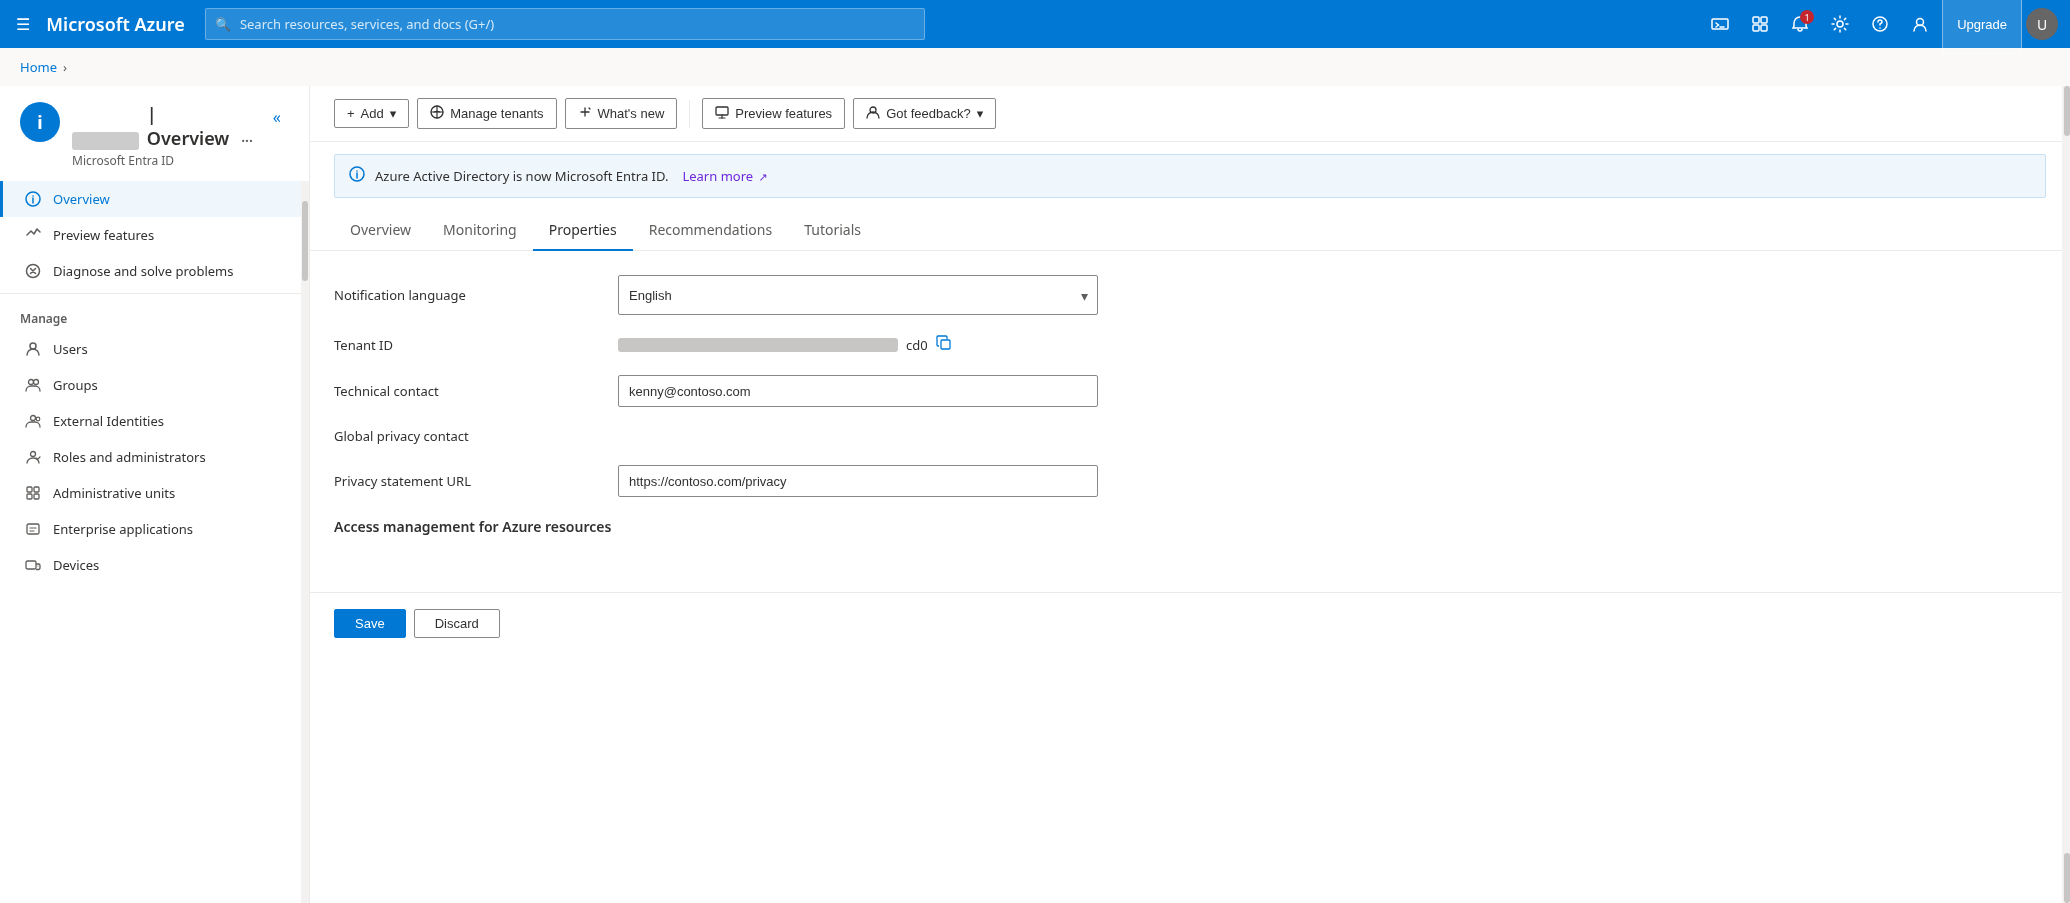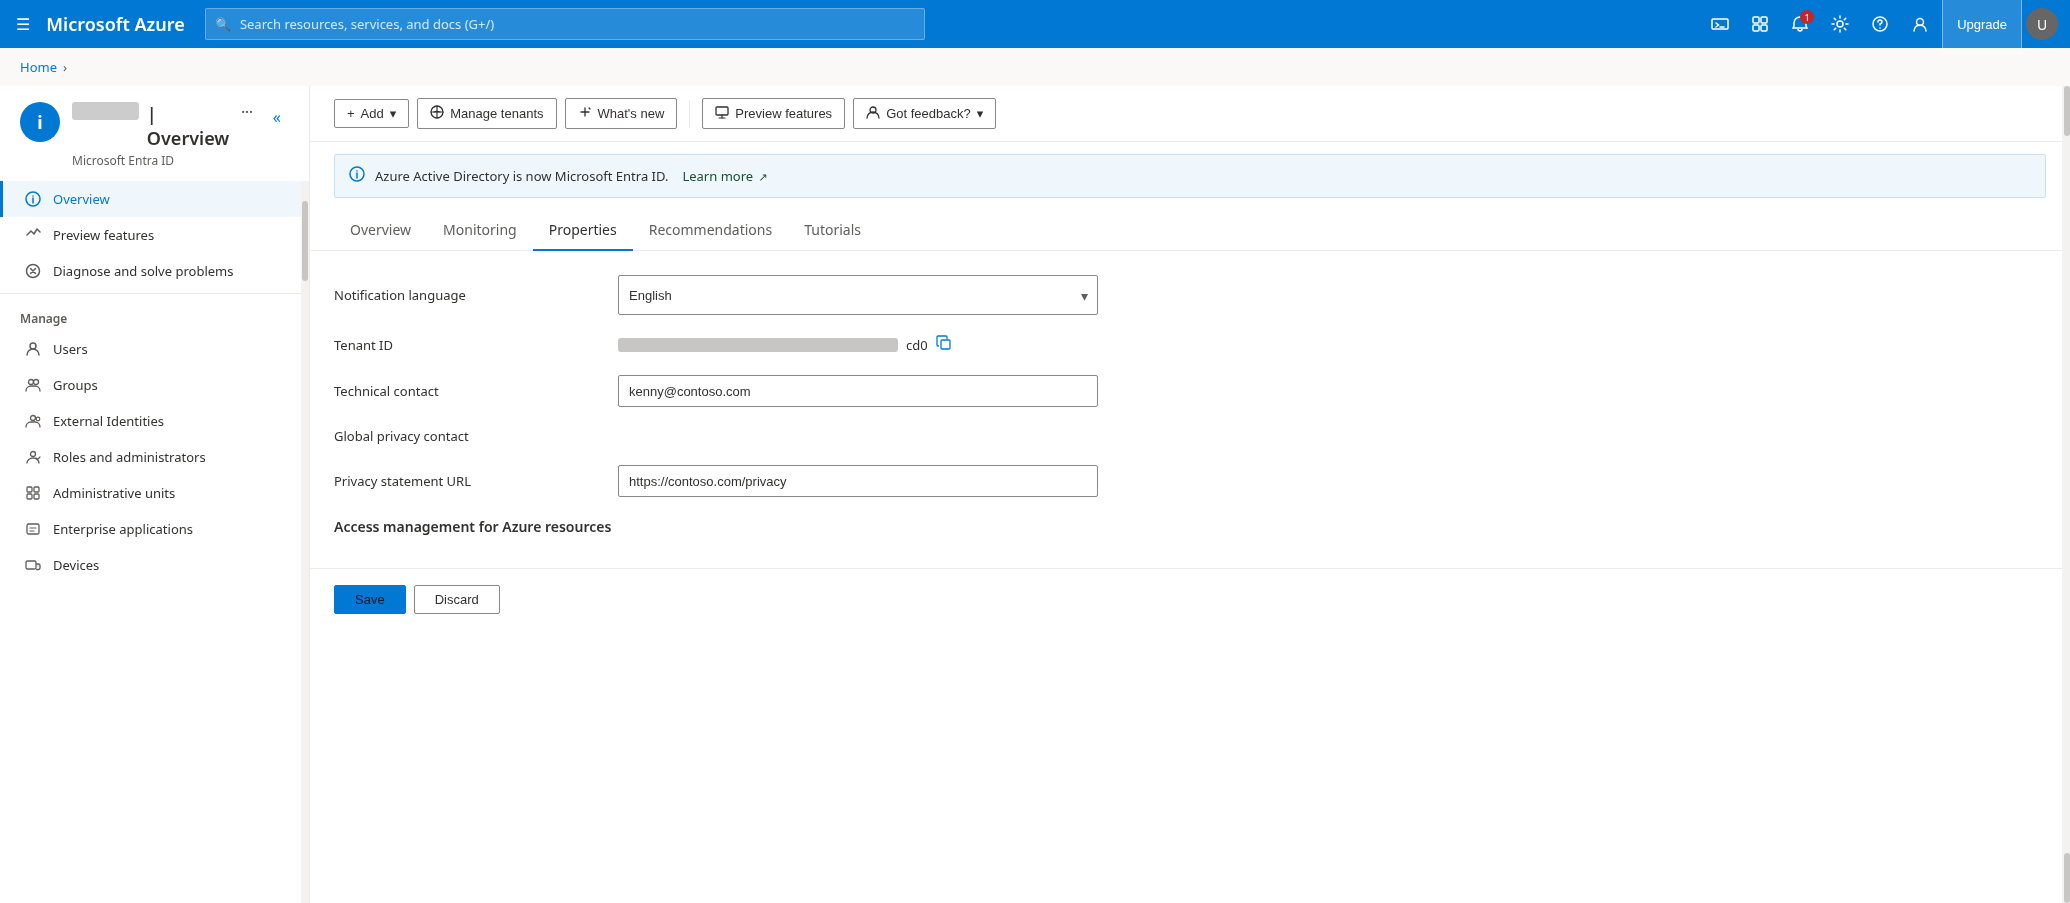--- a/index.html
+++ b/index.html
@@ -105,21 +105,21 @@
       border-radius: 50%;
       display: flex; align-items: center; justify-content: center;
       color: white; font-size: 18px; font-weight: bold;
       flex-shrink: 0;
     }
     .sidebar-header-text { flex: 1; min-width: 0; }
     .sidebar-title {
       font-size: 18px;
       font-weight: 600;
       color: #323130;
-      display: flex; align-items: flex-start; gap: 8px;
+      display: flex; align-items: flex-end; gap: 8px;
     }
     .sidebar-title .blurred-text {
       background: #ccc;
       border-radius: 3px;
       width: 80px; height: 18px;
       display: inline-block;
       vertical-align: middle;
     }
     .sidebar-subtitle { font-size: 12px; color: #605e5c; margin-top: 2px; }
     .collapse-btn {
@@ -193,21 +193,21 @@
       border-radius: 2px;
       margin: 12px 24px;
       padding: 10px 14px;
       display: flex;
       align-items: center;
       gap: 10px;
       font-size: 13px;
       color: #323130;
     }
     .info-banner-icon { color: #0078d4; font-size: 16px; flex-shrink: 0; }
-    .info-banner a { color: #14532d; text-decoration: none; }
+    .info-banner a { color: #6d28d9; text-decoration: none; }
 
     
     .tab-bar {
       display: flex;
       padding: 0 24px;
       border-bottom: 1px solid #edebe9;
       gap: 0;
     }
     .tab {
       padding: 10px 16px;
@@ -290,38 +290,38 @@
       height: 14px;
       display: inline-block;
     }
     .tenant-id-suffix { font-size: 13px; color: #323130; }
     .copy-icon { cursor: pointer; color: #0078d4; font-size: 15px; }
 
     .section-title {
       font-size: 14px;
       font-weight: 600;
       color: #323130;
-      margin-bottom: 8px;
+      margin-bottom: 32px;
       margin-top: 8px;
     }
 
     
     .form-buttons {
       display: flex;
       gap: 8px;
       padding: 16px 24px;
       border-top: 1px solid #edebe9;
       position: sticky;
       bottom: 0;
       background: white;
     }
     .btn-save {
       padding: 6px 20px;
       background: #0078d4;
-      color: #0f172a;
+      color: #ffffff;
       border: 1px solid #0078d4;
       border-radius: 2px;
       cursor: pointer;
       font-size: 13px;
     }
     .btn-discard {
       padding: 6px 20px;
       background: white;
       color: #323130;
       border: 1px solid #8a8886;

